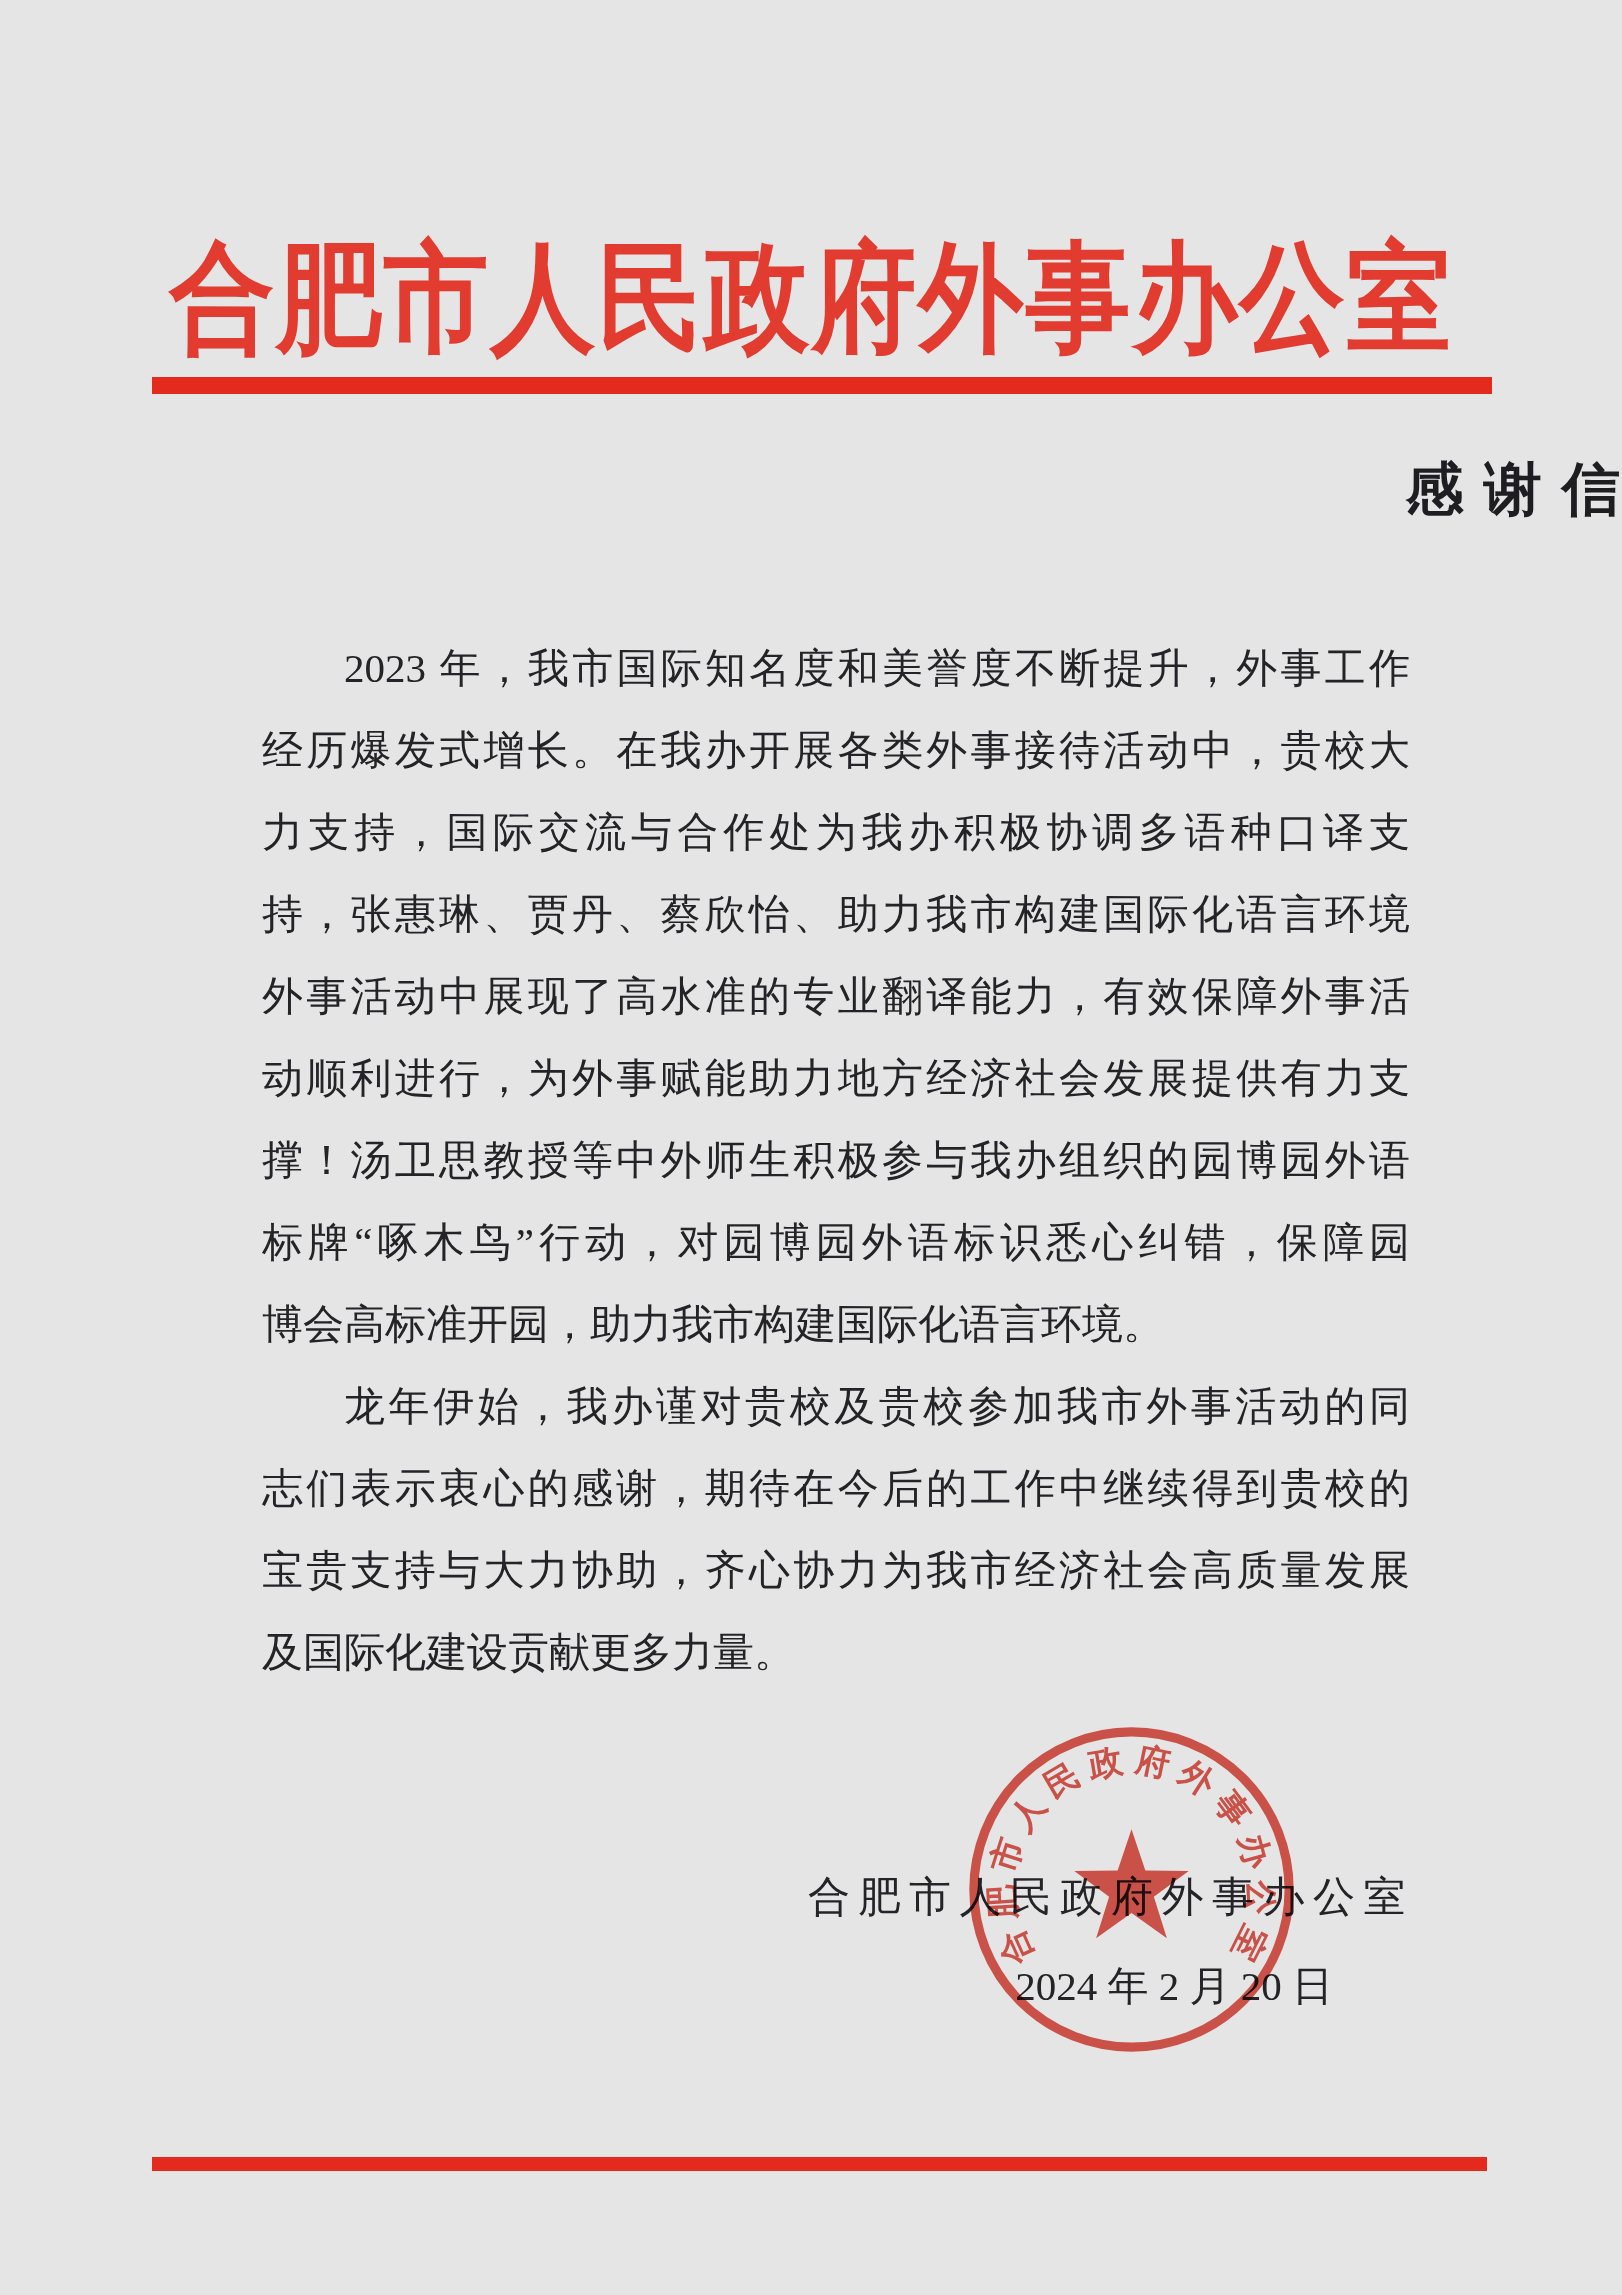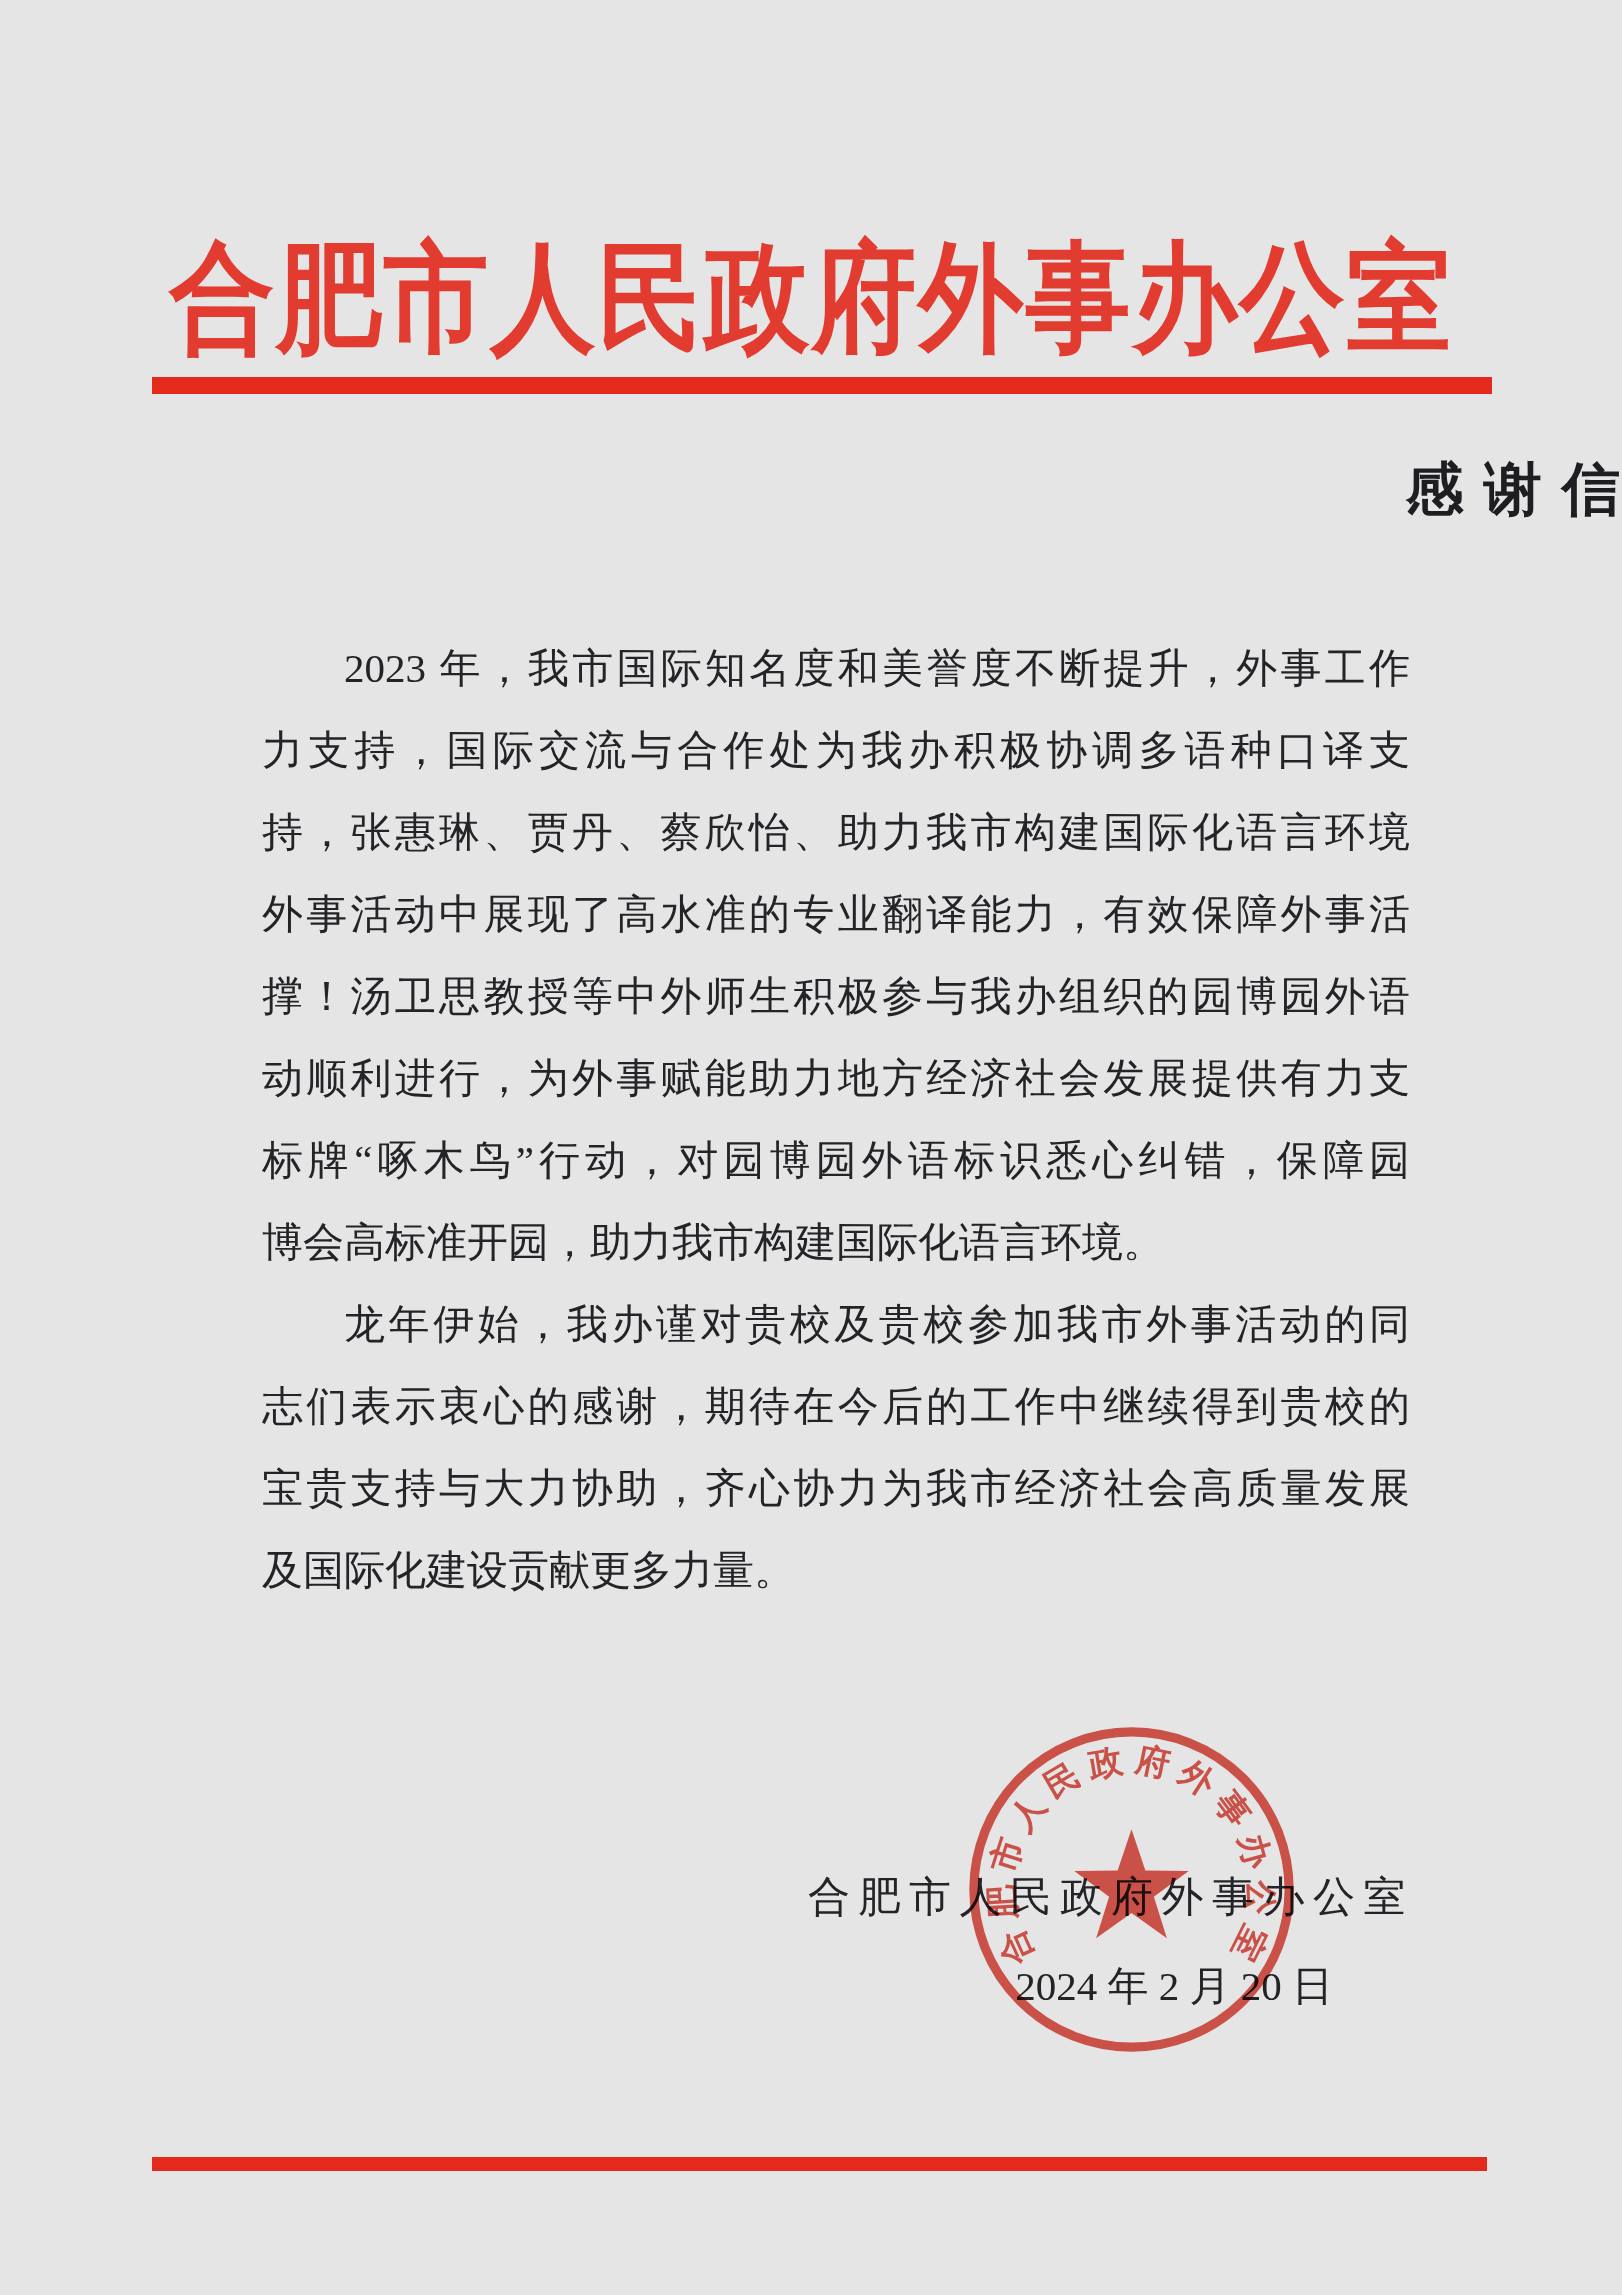--- a/index.html
+++ b/index.html
@@ -112,25 +112,26 @@
 <div class="page">
 
   <div class="letterhead">合肥市人民政府外事办公室</div>
 
   <div class="rule rule-top"></div>
 
   <div class="doc-title">感 谢 信</div>
 
   <div class="body-block">
     <div class="line ind j">2023 年，我市国际知名度和美誉度不断提升，外事工作</div>
+    <div class="line j">经历爆发式增长。在我办开展各类外事接待活动中，贵校大</div>
     <div class="line j">力支持，国际交流与合作处为我办积极协调多语种口译支</div>
     <div class="line j">持，张惠琳、贾丹、蔡欣怡、助力我市构建国际化语言环境</div>
     <div class="line j">外事活动中展现了高水准的专业翻译能力，有效保障外事活</div>
+    <div class="line j">动顺利进行，为外事赋能助力地方经济社会发展提供有力支</div>
     <div class="line j">撑！汤卫思教授等中外师生积极参与我办组织的园博园外语</div>
-    <div class="line j">动顺利进行，为外事赋能助力地方经济社会发展提供有力支</div>
     <div class="line j">标牌“啄木鸟”行动，对园博园外语标识悉心纠错，保障园</div>
     <div class="line">博会高标准开园，助力我市构建国际化语言环境。</div>
     <div class="line ind j">龙年伊始，我办谨对贵校及贵校参加我市外事活动的同</div>
     <div class="line j">志们表示衷心的感谢，期待在今后的工作中继续得到贵校的</div>
     <div class="line j">宝贵支持与大力协助，齐心协力为我市经济社会高质量发展</div>
     <div class="line">及国际化建设贡献更多力量。</div>
   </div>
 
   <div class="signature">合肥市人民政府外事办公室</div>
   <div class="date">2024 年 2 月 20 日</div>

